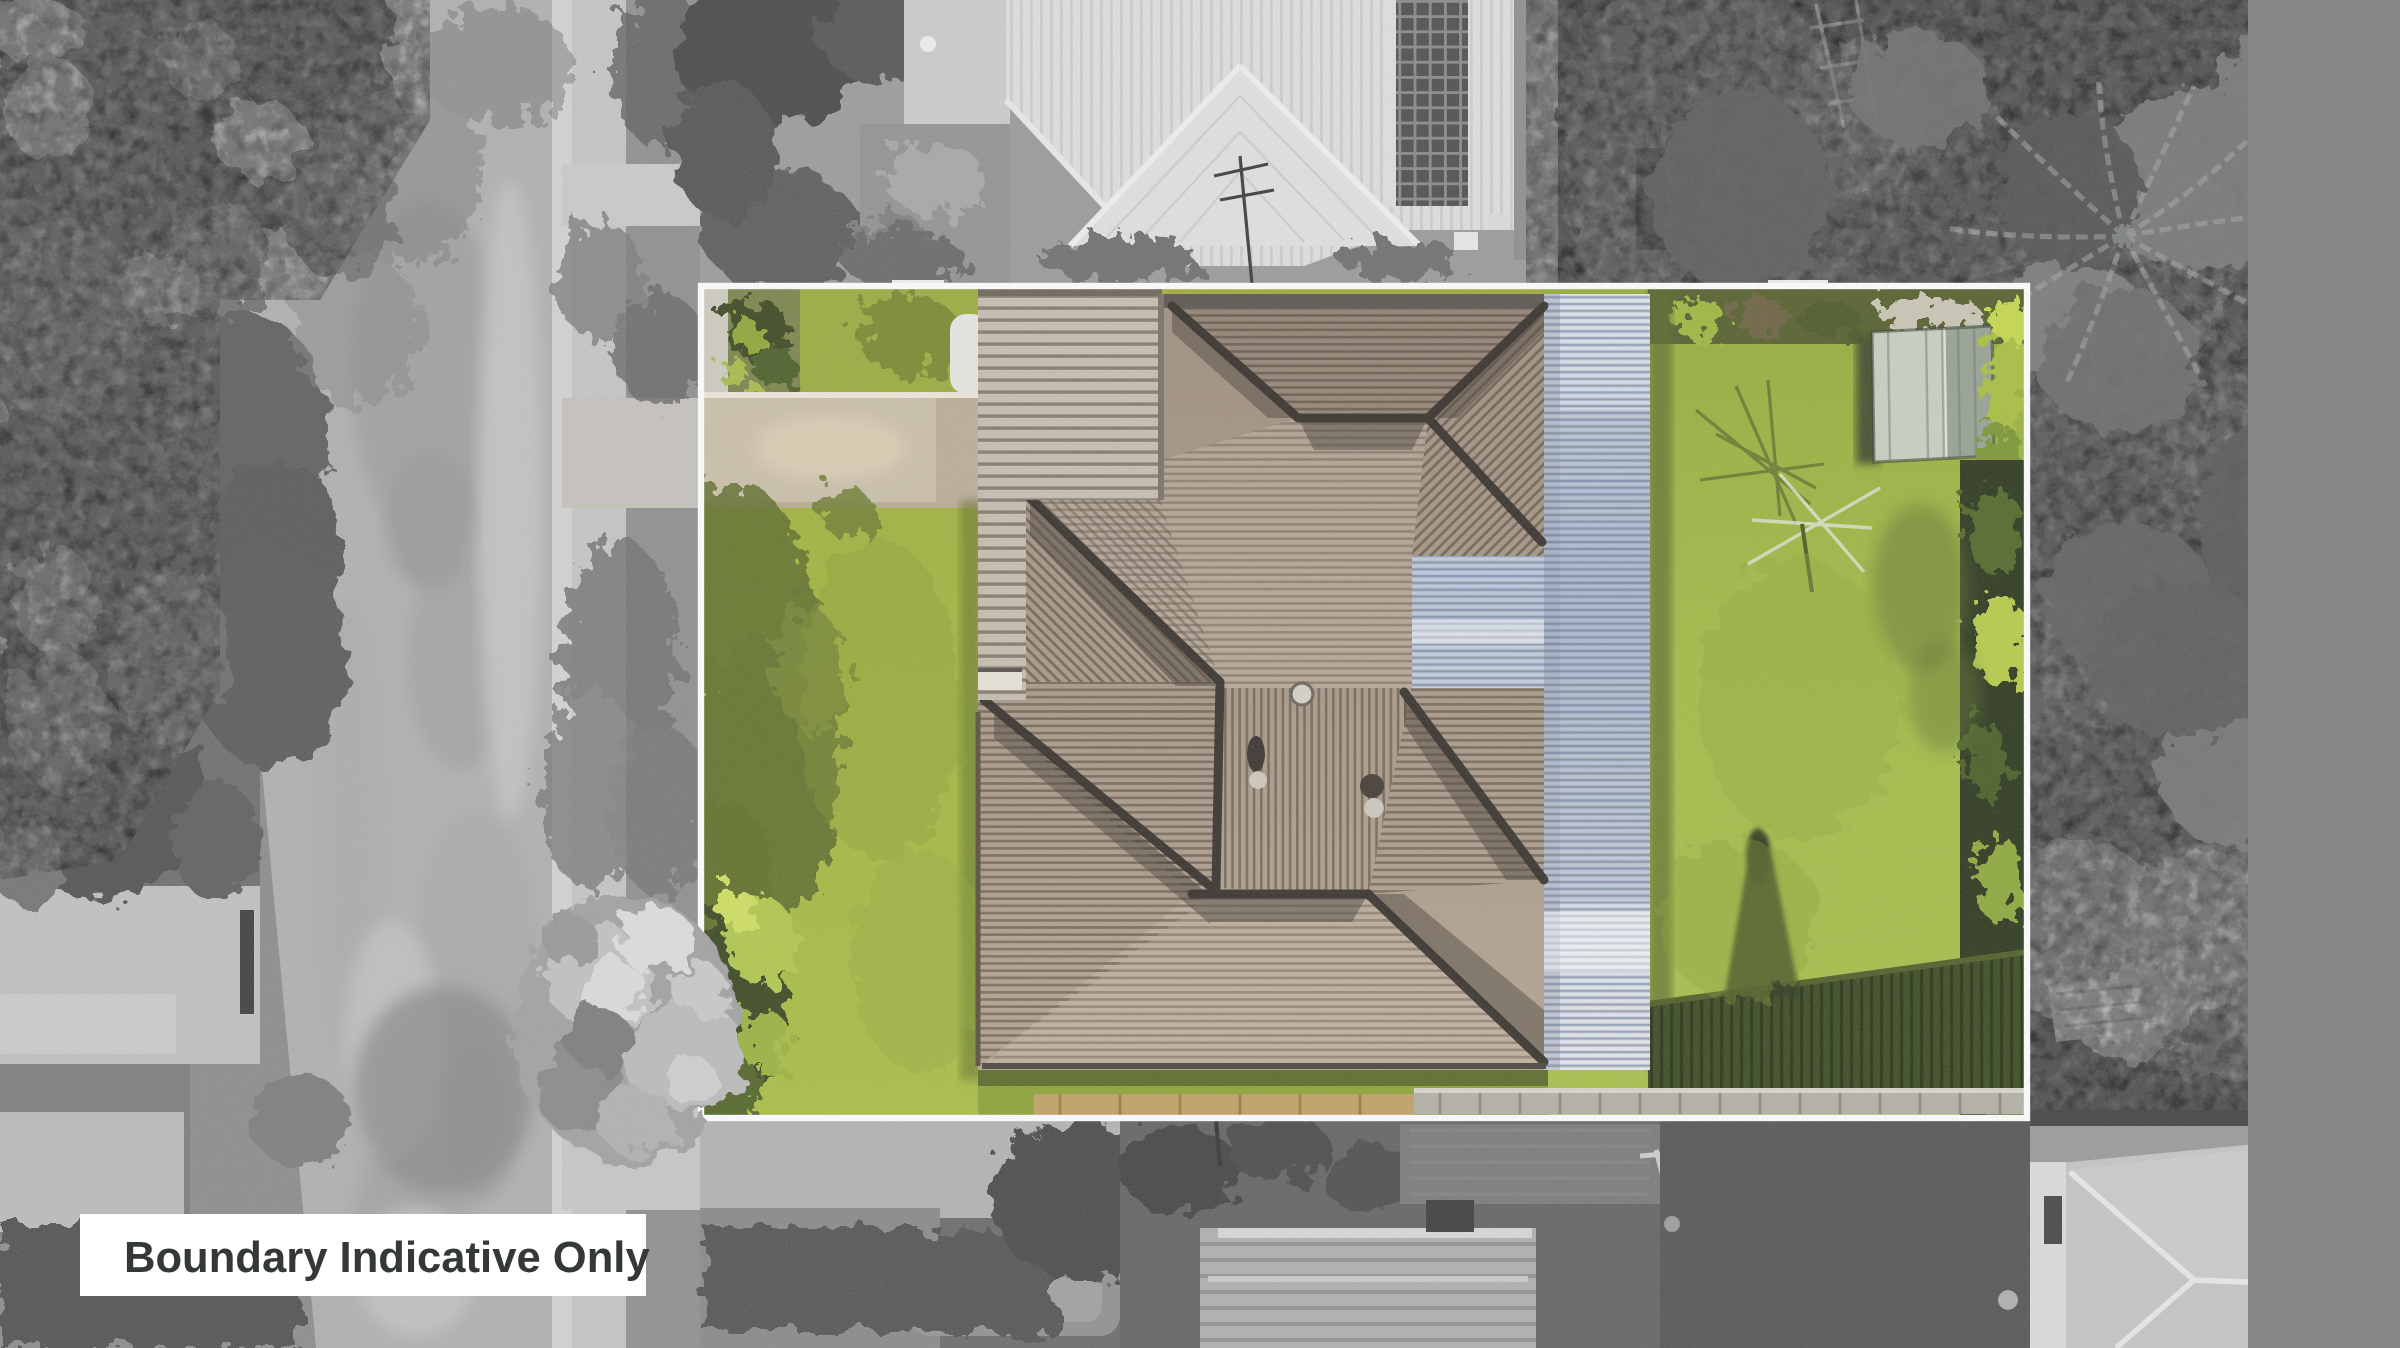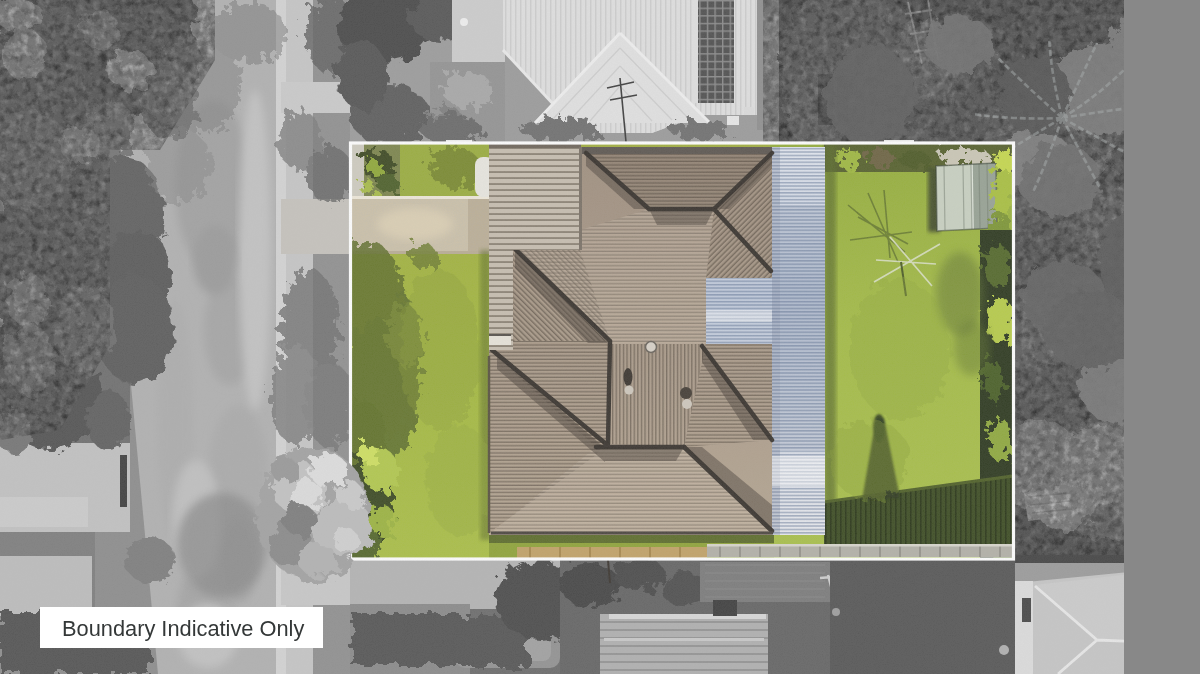--- a/index.html
+++ b/index.html
@@ -1,15 +1,15 @@
 <!DOCTYPE html>
 <html><head><meta charset="utf-8">
 <style>
 html,body{margin:0;padding:0;background:#888;}
-#c{position:relative;width:1124px;height:674px;overflow:hidden;}
+#c{position:relative;width:1124px;height:674px;overflow:hidden;font-weight:bold;}
 </style></head>
 <body>
 <div id="c">
 <svg width="1200" height="674" viewBox="0 0 1200 674" xmlns="http://www.w3.org/2000/svg">
 <defs>
 <filter id="grain">
           <feTurbulence type="fractalNoise" baseFrequency="0.9" numOctaves="2" seed="7" result="n"></feTurbulence>
           <feColorMatrix in="n" type="matrix" values="0 0 0 0 0.5, 0 0 0 0 0.5, 0 0 0 0 0.5, 0.6 0.6 0.6 0 0"></feColorMatrix>
           <feComposite operator="in" in2="SourceGraphic"></feComposite>
         </filter>

